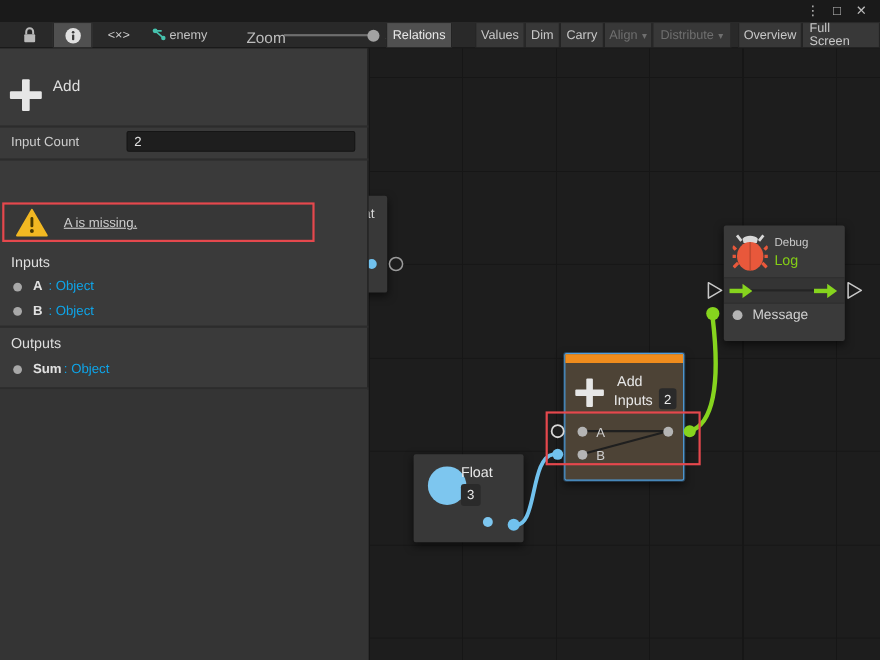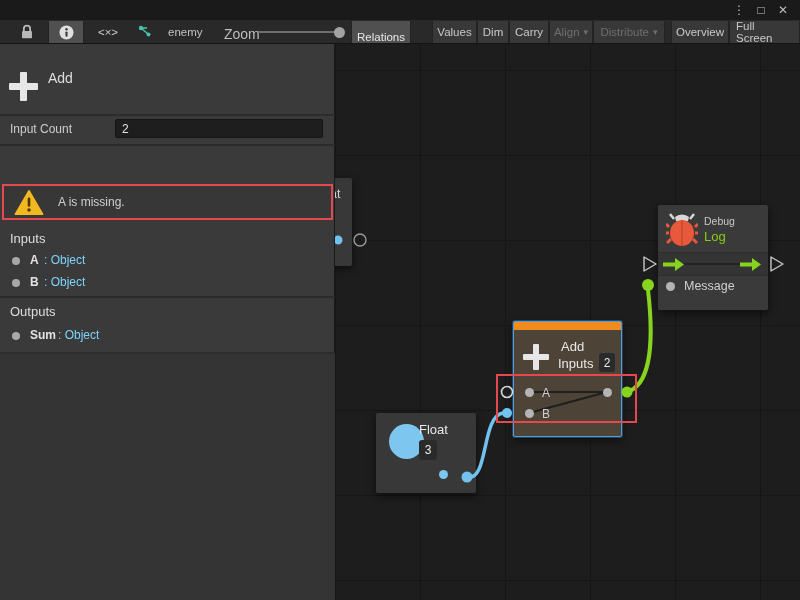--- a/index.html
+++ b/index.html
@@ -45,27 +45,27 @@
   .plus.mid::after  { left:0; top:10px; width:26px; height:6px; }
 
   .sep { position:absolute; left:0; width:335px; height:2px; background:#2c2c2c; }
 
   .field-label { position:absolute; left:10px; color:#cccccc; }
   .text-field { position:absolute; left:115px; width:208px; height:19px; background:#1e1e1e; border:1px solid #151515; border-radius:2px;
                 color:#e3e3e3; display:flex; align-items:center; padding:0 6px; }
 
   .msg-row { position:absolute; left:0; width:335px; display:flex; align-items:center; gap:14px; padding-left:10px;
              background:#373737; border-top:1px solid #2c2c2c; border-bottom:1px solid #2c2c2c; color:#cfcfcf; }
-  .msg-row.flagged { border:2px solid var(--error-red); width:331px; left:2px; }
+  .msg-row.flagged { border:2px solid var(--error-red); width:284px; left:2px;text-decoration:underline; }
 
   .sec-title { position:absolute; left:10px; font-size:13px; color:#dedede; }
   .port-row { position:absolute; left:0; width:335px; height:16px; }
   .port-row .dot { position:absolute; left:12px; top:4px; width:8px; height:8px; border-radius:50%; background:#a8a8a8; }
   .port-row .nm { position:absolute; left:30px; top:0; font-weight:bold; color:#e2e2e2; }
-  .port-row .tp { position:absolute; left:44px; top:0; color:#7dd3fc; }
+  .port-row .tp { position:absolute; left:44px; top:0; color:#0ea5e9; }
 
   
   .canvas { position:absolute; left:335px; top:44px; width:465px; height:556px; background:var(--canvas-bg);
     background-image:
       repeating-linear-gradient(to right, var(--grid-line) 0 1px, transparent 1px 85px),
       repeating-linear-gradient(to bottom, var(--grid-line) 0 1px, transparent 1px 85px);
     background-position: 0 0, 0 26px; }
 
   .node { position:absolute; background:#383838; border-radius:2px; box-shadow:0 3px 8px rgba(0,0,0,.55); color:#e6e6e6; }
   .badge { background:#2a2a2a; border-radius:3px; color:#eaeaea; display:flex; align-items:center; justify-content:center; font-size:12px; }
@@ -106,36 +106,36 @@
       <svg width="15" height="15" viewBox="0 0 16 16">
         <circle cx="8" cy="8" r="7.5" fill="#e0e0e0"></circle>
         <circle cx="8" cy="4.6" r="1.3" fill="#3a3a3a"></circle>
         <rect x="6.9" y="6.8" width="2.2" height="5.6" rx="1" fill="#3a3a3a"></rect>
       </svg>
     </div>
     <div class="tbtn plain" style="left:86px; width:44px; color:#cfcfcf;">
       <span>&lt;×&gt;</span>
     </div>
 
-    <div class="abs" style="left:138px; top:5px; display:flex; align-items:center; gap:16px;">
+    <div class="abs" style="left:138px; top:5px; display:flex; align-items:center; gap:2px;">
       <svg width="14" height="14" viewBox="0 0 14 14">
         <path d="M3 3 L10 9" stroke="#46c3ae" stroke-width="1.6"></path>
         <path d="M3 3 L9 3" stroke="#46c3ae" stroke-width="1.6"></path>
         <circle cx="3" cy="3" r="2.2" fill="#46c3ae"></circle>
         <circle cx="10.5" cy="9.5" r="2" fill="#46c3ae"></circle>
       </svg>
       <span style="color:#c3c3c3; font-size:11.5px;">enemy</span>
     </div>
 
     <span class="abs" style="left:224px; top:6px; color:#bdbdbd; font-size:14px;">Zoom</span>
     <div class="zoom-track" style="left:258px; width:84px;"></div>
     <div class="zoom-handle" style="left:334px;"></div>
     <span class="abs" style="left:350px; top:6px; color:#bdbdbd; font-size:11px;">1x</span>
 
-    <div class="tbtn on" style="left:351px; width:60px;align-items:flex-end;">
+    <div class="tbtn on" style="left:351px; width:60px;">
         <span>Relations</span>
       </div>
     <div class="tbtn" style="left:432px; width:45px;">
         <span>Values</span>
       </div>
     <div class="tbtn" style="left:477px; width:32px;">
         <span>Dim</span>
       </div>
     <div class="tbtn" style="left:509px; width:40px;">
         <span>Carry</span>

